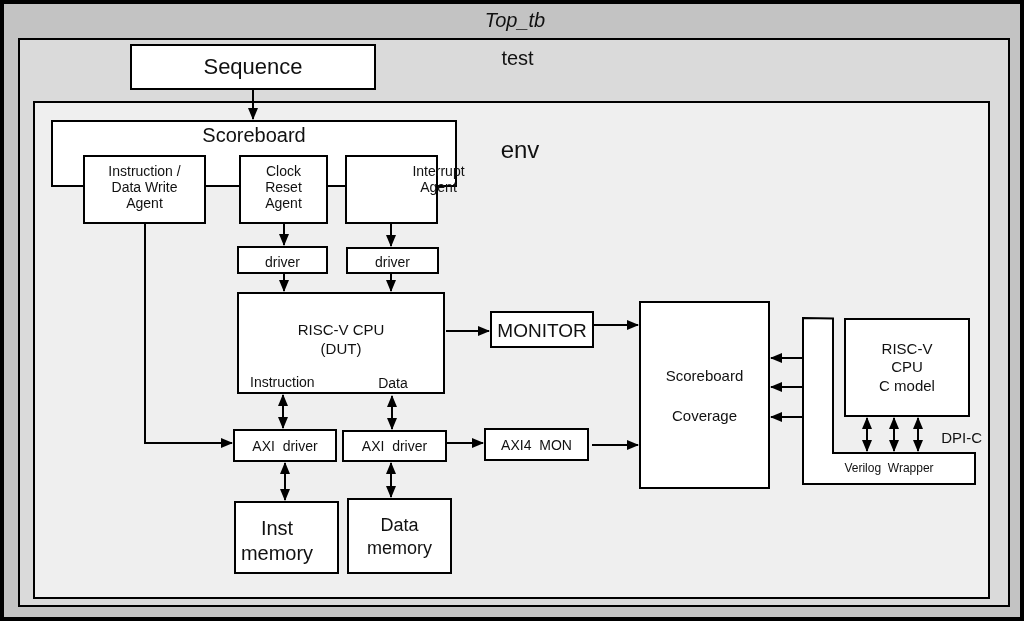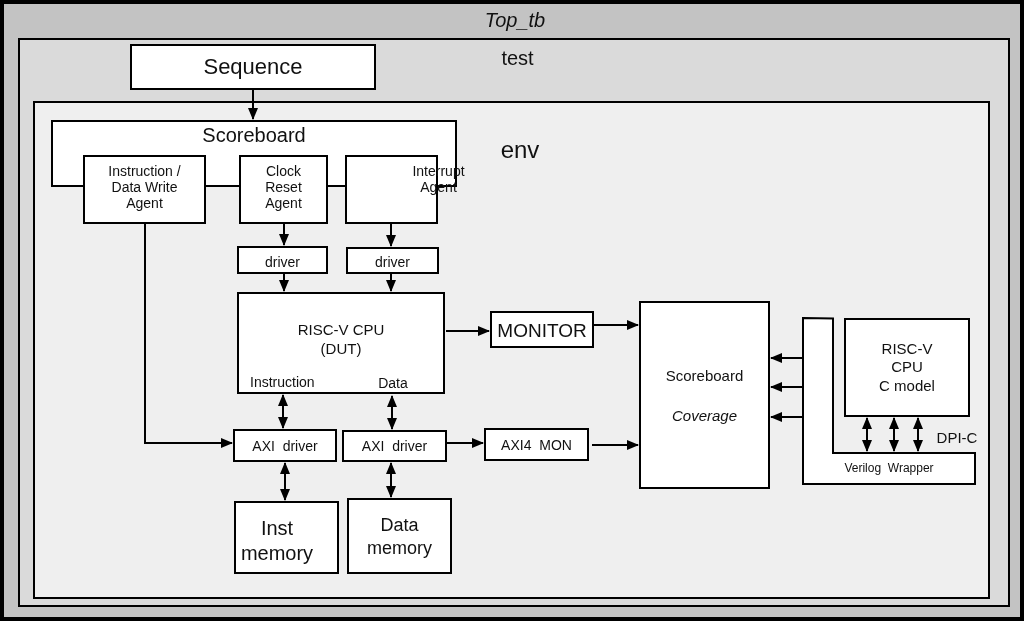--- a/index.html
+++ b/index.html
@@ -67,21 +67,21 @@
 <div class="box" style="left:234px;top:501px;width:105px;height:73px;background:#fff;"></div>
 <div class="lbl" style="left:234px;top:516px;width:86px;font-size:20px;line-height:1.25;">Inst
 memory</div>
 
 <div class="box" style="left:347px;top:498px;width:105px;height:76px;background:#fff;"></div>
 <div class="lbl" style="left:347px;top:514px;width:105px;font-size:18px;line-height:1.25;">Data
 memory</div>
 
 <div class="box" style="left:639px;top:301px;width:131px;height:188px;background:#fff;"></div>
 <div class="lbl" style="left:639px;top:367px;width:131px;font-size:15px;">Scoreboard</div>
-<div class="lbl" style="left:639px;top:407px;width:131px;font-size:15px;font-style:italic;">Coverage</div>
+<div class="lbl" style="left:639px;top:407px;width:131px;font-size:15px;">Coverage</div>
 
 <svg width="1024" height="621" viewBox="0 0 1024 621">
   <defs>
     <marker id="ah" markerWidth="8" markerHeight="8" refX="7" refY="4" orient="auto" markerUnits="userSpaceOnUse" viewBox="0 0 8 8">
       <path d="M0,0 L8,4 L0,8 z" fill="#000"></path>
     </marker>
     <marker id="ah2" markerWidth="12" markerHeight="10" refX="11" refY="5" orient="auto" markerUnits="userSpaceOnUse">
       <path d="M0,0 L12,5 L0,10 z" fill="#000"></path>
     </marker>
     <marker id="as2" markerWidth="12" markerHeight="10" refX="1" refY="5" orient="auto" markerUnits="userSpaceOnUse">
@@ -126,14 +126,14 @@
     <line x1="894" y1="418" x2="894" y2="451" marker-start="url(#as2)" marker-end="url(#ah2)"></line>
     <line x1="918" y1="418" x2="918" y2="451" marker-start="url(#as2)" marker-end="url(#ah2)"></line>
   </g>
 </svg>
 
 <div class="box" style="left:844px;top:318px;width:126px;height:99px;background:#fff;"></div>
 <div class="lbl" style="left:844px;top:340px;width:126px;font-size:15px;line-height:1.22;">RISC-V
 CPU
 C model</div>
 
-<div class="lbl" style="left:932px;top:429px;width:50px;font-size:15px;">DPI-C</div>
+<div class="lbl" style="left:932px;top:429px;width:50px;font-size:15px;text-align:right;">DPI-C</div>
 <div class="lbl" style="left:803px;top:462px;width:172px;font-size:12px;white-space:pre;">Verilog  Wrapper</div>
 
 </body></html>

